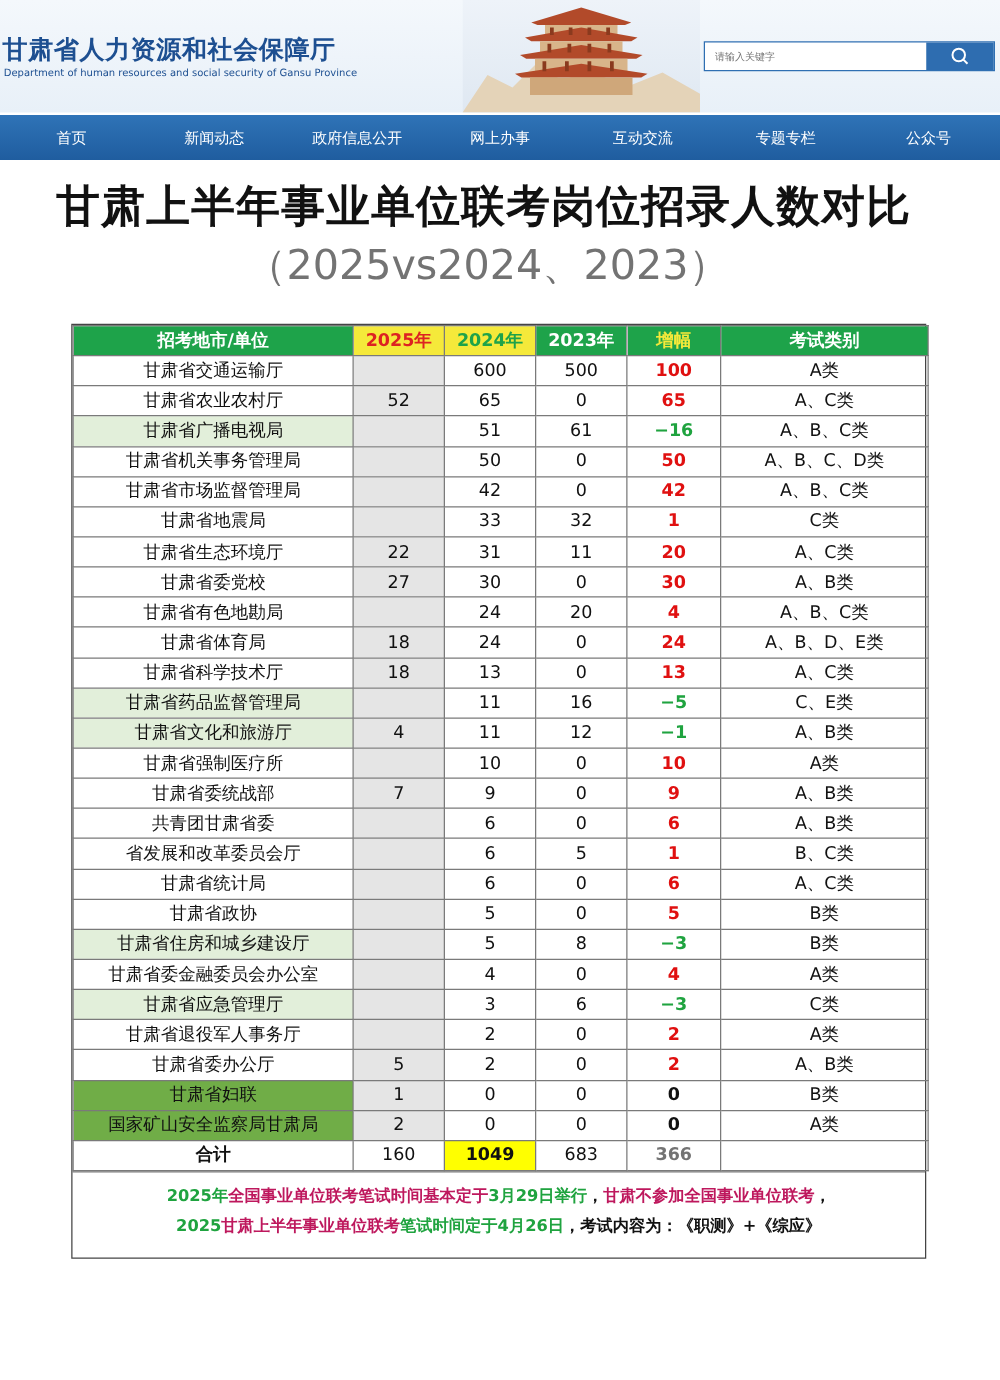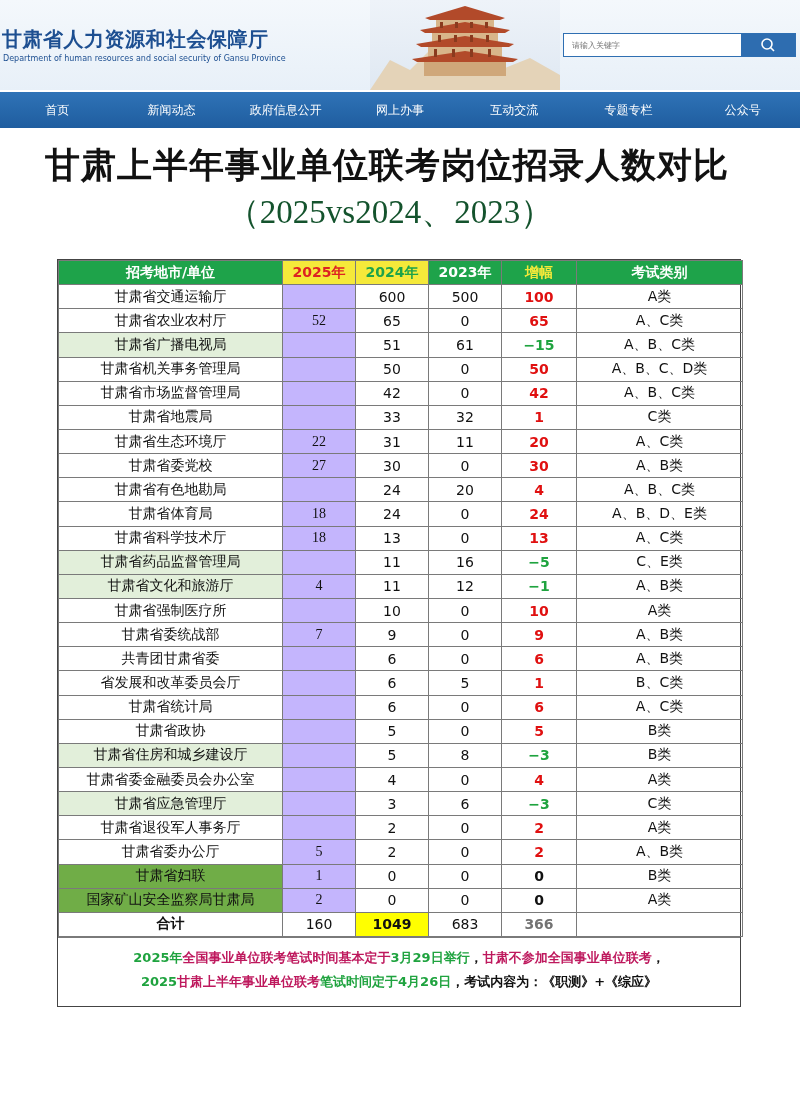--- a/index.html
+++ b/index.html
@@ -7,27 +7,27 @@
   .header { position: absolute; left: 0; top: 0; width: 800px; height: 90px; background: linear-gradient(180deg, #f4f8fc 0%, #e8f0f8 100%); }
   .logo-cn { position: absolute; left: 2px; top: 26px; font-size: 20px; font-weight: bold; color: #1d4f91; letter-spacing: 0.5px; }
   .logo-en { position: absolute; left: 3px; top: 54px; font-size: 8px; color: #1d4f91; }
   .pagoda { position: absolute; left: 370px; top: 0; width: 190px; height: 90px; }
   .search-box { position: absolute; left: 563px; top: 33px; width: 233px; height: 24px; border: 1px solid #2f6fb2; background: #fff; display: flex; }
   .search-input { flex: 1; border: none; outline: none; font-size: 8px; color: #777; padding-left: 8px; background: transparent; font-family: "DejaVu Sans", sans-serif; }
   .search-btn { width: 54px; height: 100%; background: #2e6db0; display: flex; align-items: center; justify-content: center; cursor: pointer; }
   .nav { position: absolute; left: 0; top: 92px; width: 800px; height: 36px; background: linear-gradient(180deg, #2f73b7 0%, #1f5d9f 100%); display: flex; }
   .nav-item { flex: 1; color: #fff; font-size: 12px; display: flex; align-items: center; justify-content: center; font-family: "DejaVu Serif", serif; cursor: pointer; }
   .title1 { position: absolute; left: 0; top: 142px; width: 800px; text-align: center; font-size: 35px; font-weight: bold; color: #111; letter-spacing: 1px; padding-right: 26px; }
-  .title2 { position: absolute; left: 0; top: 190px; width: 800px; text-align: center; font-size: 33px; font-weight: normal; color: #14532d; padding-right: 20px; font-family: Liberation Serif, serif; }
+  .title2 { position: absolute; left: 0; top: 190px; width: 800px; text-align: center; font-size: 33px; font-weight: normal; color: #737373; padding-right: 20px; }
   .table-wrap { position: absolute; left: 57px; top: 259px; width: 684px; border: 1.5px solid #444; }
   table { border-collapse: collapse; width: 100%; table-layout: fixed; }
   td, th { border: 1px solid #7a7a7a; height: 24.15px; text-align: center; font-size: 14px; color: #111; font-weight: normal; padding: 0; white-space: nowrap; overflow: hidden; }
   th { background: #1ea34a; color: #fff; font-weight: bold; font-size: 14px; }
   th.h2025 { background: #f5e93a; color: #d22; }
-  td.c2025 { background: #c4b5fd; font-family: Liberation Serif, serif; }
+  td.c2025 { background: #e5e5e5; }
   td.unit-green { background: #e2efda; }
   td.unit-dark { background: #70ad47; }
   td.inc-red { color: #e01010; font-weight: bold; }
   td.inc-green { color: #1fa33f; font-weight: bold; }
   td.inc-black { color: #111; font-weight: bold; }
   td.v2024-green { color: #1fa33f; }
   td.total-label { font-weight: bold; margin-top: 14px; }
   td.total-2024 { background: #ffff00; font-weight: bold; }
   td.total-inc { color: #737373; font-weight: bold; }
   .notes { border-top: 1px solid #7a7a7a; padding: 8px 4px 12px; text-align: center; font-size: 13px; font-weight: bold; line-height: 24px; }
@@ -132,21 +132,21 @@
           <td>65</td>
           <td>0</td>
           <td class="inc-red">65</td>
           <td>A、C类</td>
         </tr>
         <tr>
           <td class="unit-green">甘肃省广播电视局</td>
           <td class="c2025"></td>
           <td>51</td>
           <td>61</td>
-          <td class="inc-green">−15</td>
+          <td class="inc-green">−16</td>
           <td>A、B、C类</td>
         </tr>
         <tr>
           <td>甘肃省机关事务管理局</td>
           <td class="c2025"></td>
           <td>50</td>
           <td>0</td>
           <td class="inc-red">50</td>
           <td>A、B、C、D类</td>
         </tr>

